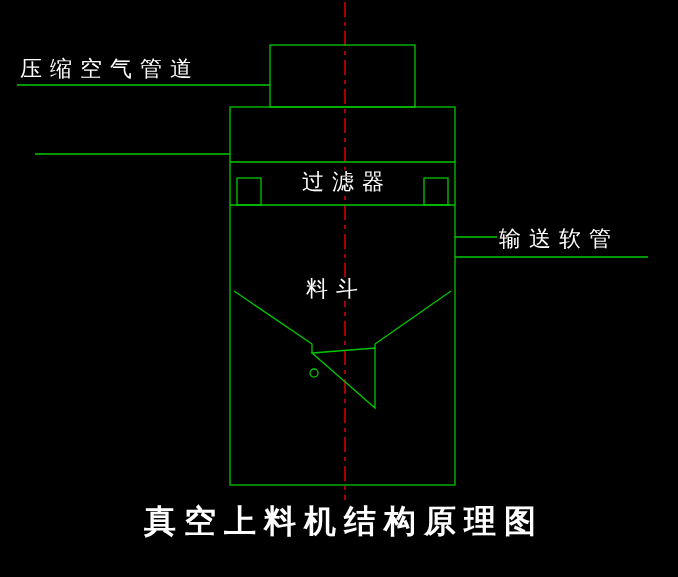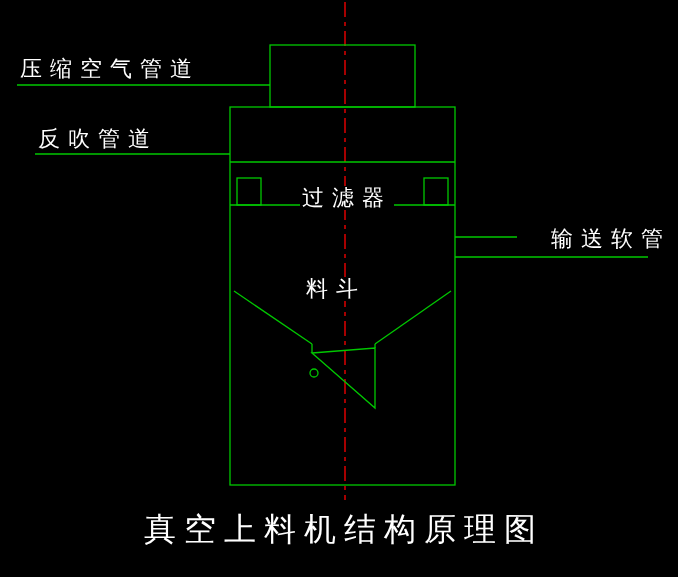--- a/index.html
+++ b/index.html
@@ -41,24 +41,23 @@
     white-space: nowrap;
     background: var(--bg-color, #000);
     padding: 0 2px;
   }
   .title {
     position: absolute;
     left: 144px;
     top: 500px;
     color: var(--text-color, #fff);
     font-size: 32px;
-    font-weight: normal;
+    font-weight: bold;
     letter-spacing: 8px;
     white-space: nowrap;
-    margin-top: 8px;
   }
 </style>
 </head>
 <body>
 
 <div class="canvas">
 
   <svg class="linework" width="678" height="577" viewBox="0 0 678 577">
 
     <line class="center" x1="345" y1="2" x2="345" y2="500"></line>
@@ -85,24 +84,23 @@
     <line class="green" x1="312" y1="344" x2="312" y2="353"></line>
     <line class="green" x1="375" y1="344" x2="375" y2="348"></line>
 
     <polygon class="green" points="312,353 375,348 375,408"></polygon>
     <circle class="green" cx="314" cy="373" r="4"></circle>
   </svg>
 
   <div class="label" style="left:18px; top:57px;">压缩空气管道</div>
 
 
-  <div class="label" style="left:36px; top:127px;">反吹管道</div>
 
-  <div class="label" style="left:300px; top:170px;margin-top:16px;">过滤器</div>
+  <div class="label" style="left:300px; top:170px;">过滤器</div>
 
-  <div class="label" style="left:549px; top:227px;">输送软管</div>
+  <div class="label" style="left:497px; top:227px;">输送软管</div>
 
   <div class="label" style="left:304px; top:277px;text-align:center;">料斗</div>
 
 
   <div class="title">真空上料机结构原理图</div>
 
 </div>
 
 </body></html>

